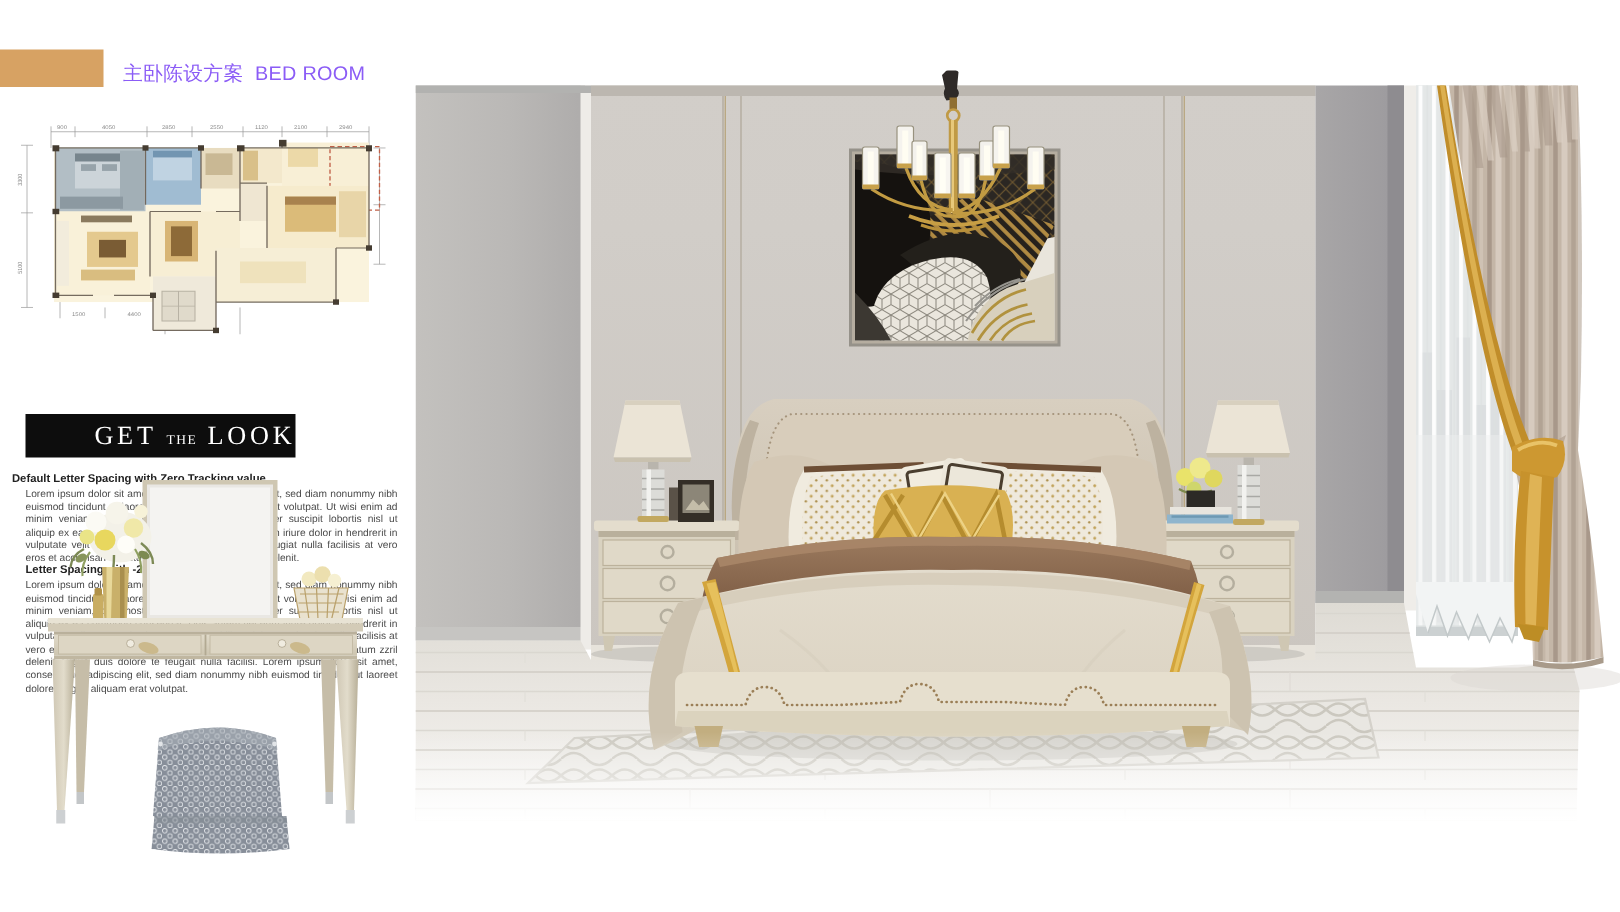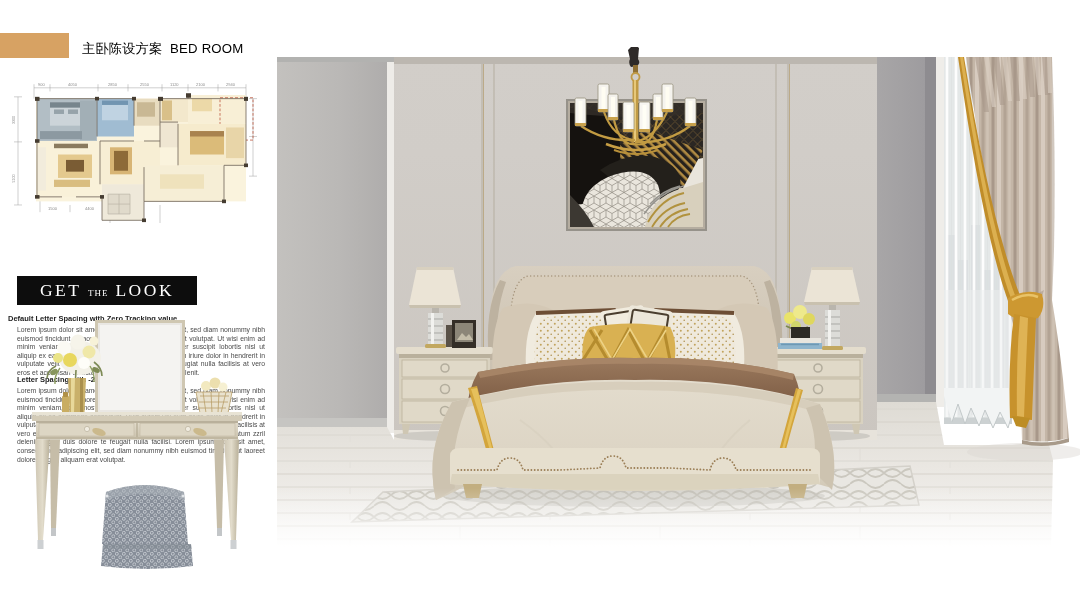--- a/index.html
+++ b/index.html
@@ -6,21 +6,21 @@
   #page{position:relative;width:1080px;height:608px;background:#fff;overflow:hidden;
         font-family:"Liberation Sans",sans-serif;}
   .abs{position:absolute;}
 </style>
 </head>
 <body>
 <div id="page">
 
   <div class="abs" style="left:0;top:33px;width:69px;height:25px;background:#d7a263;"></div>
 
-  <div class="abs" style="left:82px;top:40px;font-size:13.2px;color:#000000;letter-spacing:0.2px;">主卧陈设方案&nbsp;&nbsp;BED ROOM</div>
+  <div class="abs" style="left:82px;top:40px;font-size:13.2px;color:#8b5cf6;letter-spacing:0.2px;">主卧陈设方案&nbsp;&nbsp;BED ROOM</div>
 
   <svg class="abs" style="left:10px;top:68px;" width="250" height="155" viewBox="0 0 250 172" preserveAspectRatio="none">
     <g id="plan" font-family="Liberation Sans,sans-serif">
 
       <g stroke="#9a9a9a" stroke-width="0.5">
         <line x1="24" y1="22" x2="236" y2="22"></line>
         <line x1="24" y1="18" x2="24" y2="34"></line>
           <line x1="40" y1="18" x2="40" y2="26"></line>
         <line x1="88" y1="18" x2="88" y2="26"></line>
           <line x1="118" y1="18" x2="118" y2="26"></line>
@@ -136,21 +136,21 @@
         <rect x="25" y="79" width="4.5" height="4"></rect>
           <rect x="25" y="141" width="4.5" height="4"></rect>
         <rect x="90" y="141" width="4" height="4"></rect>
           <rect x="132" y="167" width="4" height="4"></rect>
         <rect x="212" y="146" width="4" height="4"></rect>
           <rect x="122" y="32" width="4" height="4"></rect>
       </g>
     </g>
   </svg>
 
-  <div class="abs" style="left:17px;top:276px;width:180px;height:29px;background:#0d0d0d;color:#fff;text-align:center;font-family:'Liberation Serif',serif;line-height:29px;">
+  <div class="abs" style="left:17px;top:276px;width:180px;height:29px;background:#0d0d0d;color:#fff;text-align:right;font-family:'Liberation Serif',serif;line-height:29px;">
     <span style="font-size:17.5px;letter-spacing:2.5px;">GET <span style="font-size:9px;letter-spacing:1px;">THE</span> LOOK</span>
   </div>
 
   <div class="abs" style="left:8px;top:314px;width:250px;font-size:7.5px;font-weight:bold;color:#222;">Default Letter Spacing with Zero Tracking value</div>
 
   <div class="abs" style="left:17px;top:326px;width:248px;font-size:6.8px;line-height:1.26;color:#4a4a4a;text-align:justify;">Lorem ipsum dolor sit amet, consectetuer adipiscing elit, sed diam nonummy nibh euismod tincidunt ut laoreet dolore magna aliquam erat volutpat. Ut wisi enim ad minim veniam, quis nostrud exerci tation ullamcorper suscipit lobortis nisl ut aliquip ex ea commodo consequat. Duis autem vel eum iriure dolor in hendrerit in vulputate velit esse consequat, vel illum dolore eu feugiat nulla facilisis at vero eros et accumsan et iusto odio dignissi luptatum zzril delenit.</div>
 
   <div class="abs" style="left:17px;top:375px;width:250px;font-size:7.5px;font-weight:bold;color:#222;">Letter Spacing with -25 Tracking value</div>
 
   <div class="abs" style="left:17px;top:387px;width:248px;font-size:6.8px;line-height:1.26;color:#4a4a4a;text-align:justify;">Lorem ipsum dolor sit amet, consectetuer adipiscing elit, sed diam nonummy nibh euismod tincidunt ut laoreet dolore magna aliquam erat volutpat. Ut wisi enim ad minim veniam, quis nostrud exerci tation ullamcorper suscipit lobortis nisl ut aliquip ex ea commodo consequat. Duis autem vel eum iriure dolor in hendrerit in vulputate velit esse molestie consequat, vel illum dolore eu feugiat nulla facilisis at vero eros et accumsan et iusto odio dignissim qui blandit praesent luptatum zzril delenit augue duis dolore te feugait nulla facilisi. Lorem ipsum dolor sit amet, consectetuer adipiscing elit, sed diam nonummy nibh euismod tincidunt ut laoreet dolore magna aliquam erat volutpat.</div>

